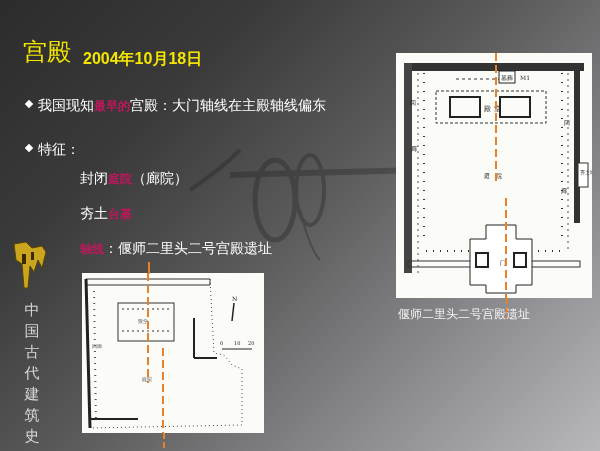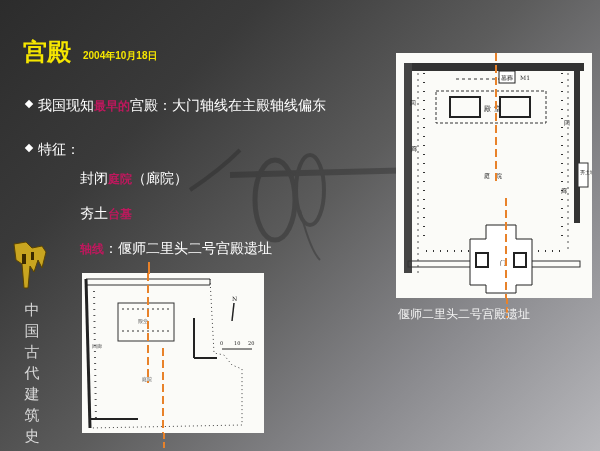--- a/index.html
+++ b/index.html
@@ -8,26 +8,26 @@
     font-family: "DejaVu Serif", "Liberation Serif", serif;
     background: linear-gradient(135deg, #2c2c2c 0%, #3a3a3a 25%, #5c5c5c 50%, #8a8a8e 75%, #b8b8bc 100%);
   }
   .slide { position: absolute; inset: 0; }
   .bg-photo {
     position: absolute; left: 180px; top: 130px; width: 260px; height: 140px;
     opacity: 0.35;
   }
   .title {
     position: absolute; left: 23px; top: 36px;
-    color: #f5e600; font-size: 24px; font-weight: bold;
+    color: #f5e600; font-size: 24px; font-weight: normal;
     font-family: "DejaVu Serif", serif;
   }
   .title-date {
     position: absolute; left: 83px; top: 49px;
-    color: #f5e600; font-size: 10px; font-weight: bold;
+    color: #f5e600; font-size: 16px; font-weight: bold;
     font-family: "Liberation Sans", sans-serif;
   }
   .line { position: absolute; color: #ffffff; font-size: 14px; white-space: nowrap; }
   .line .hl { color: #be185d; font-weight: bold; font-family: "DejaVu Sans", sans-serif; font-size: 12px; }
   .bullet {
     display: inline-block; width: 6px; height: 6px; background: #fff;
     transform: rotate(45deg); margin-right: 6px; vertical-align: middle; position: relative; top: -2px;
   }
   .side-logo { position: absolute; left: 12px; top: 240px; width: 36px; height: 50px; }
   .side-title {

